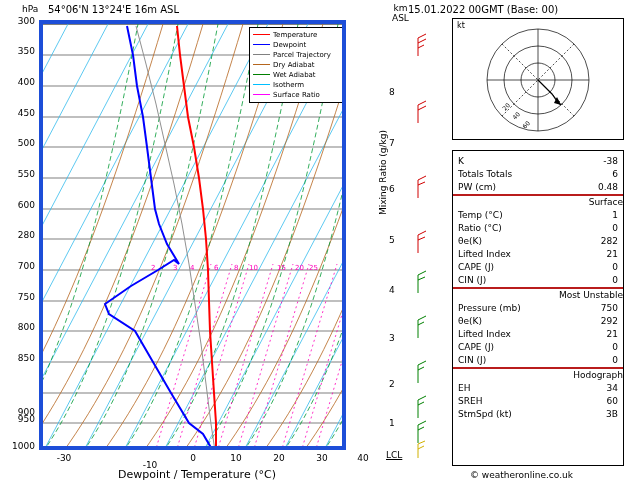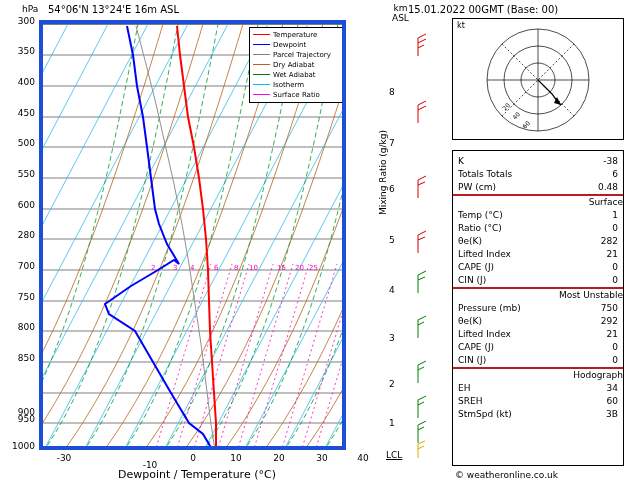--- a/index.html
+++ b/index.html
@@ -40,21 +40,21 @@
   #hodo .kt{position:absolute;left:4px;top:2px;font-size:8px;}
 
   
   #panel{left:452px;top:150px;width:172px;height:316px;border:1px solid #000;background:#fff;box-sizing:border-box;font-size:9px;}
   .prow{display:flex;justify-content:space-between;padding:0 5px;height:13px;line-height:13px;}
   .prow .k{}
   .prow .v{}
   .sechdr{text-align:right;height:13px;line-height:13px;border-top:2px solid #b91c1c;}
 
   
-  #copy{left:455px;top:470px;font-size:9px;}
+  #copy{left:470px;top:470px;font-size:9px;}
   #lcl{left:386px;top:450px;font-size:9px;text-decoration:underline;}
 </style>
 </head>
 <body>
 
 <div class="abs txt" id="hpa">hPa</div>
 <div class="abs txt" id="station">54°06'N 13°24'E 16m ASL</div>
 <div class="abs txt" id="kmlbl">km<br>ASL</div>
 <div class="abs txt" id="datehdr">15.01.2022 00GMT (Base: 00)</div>
 

